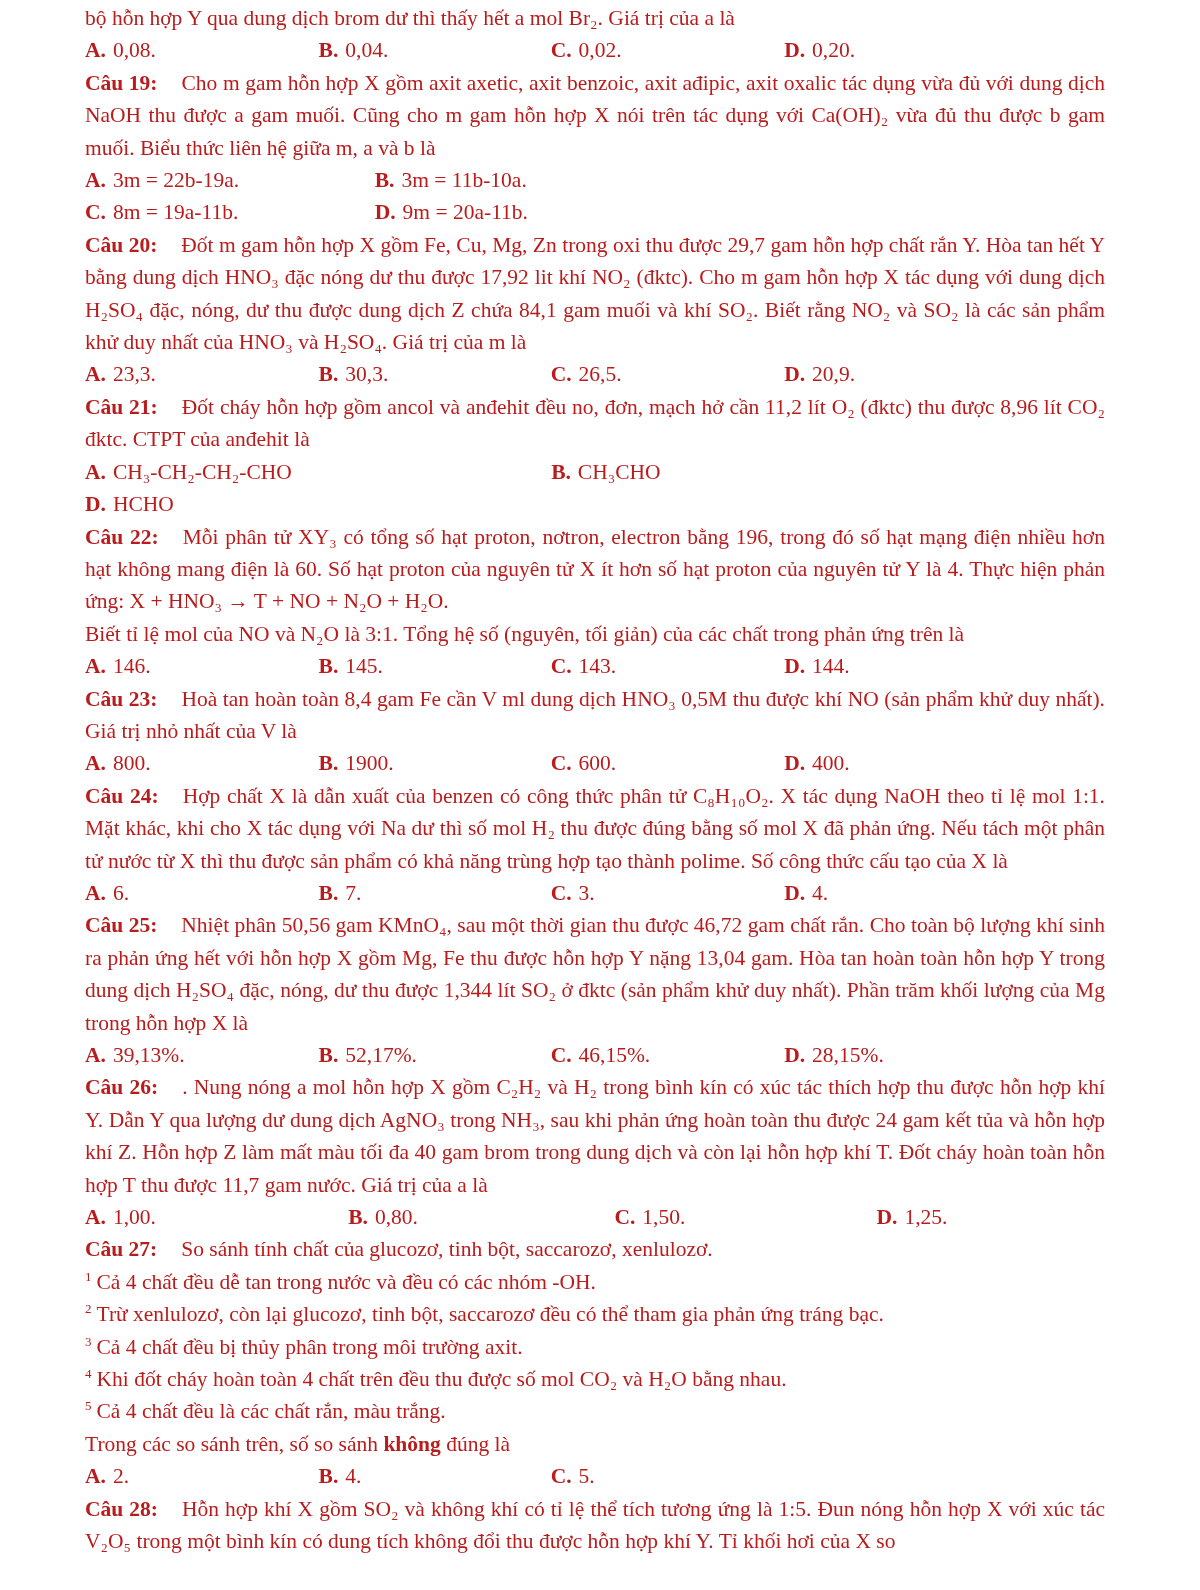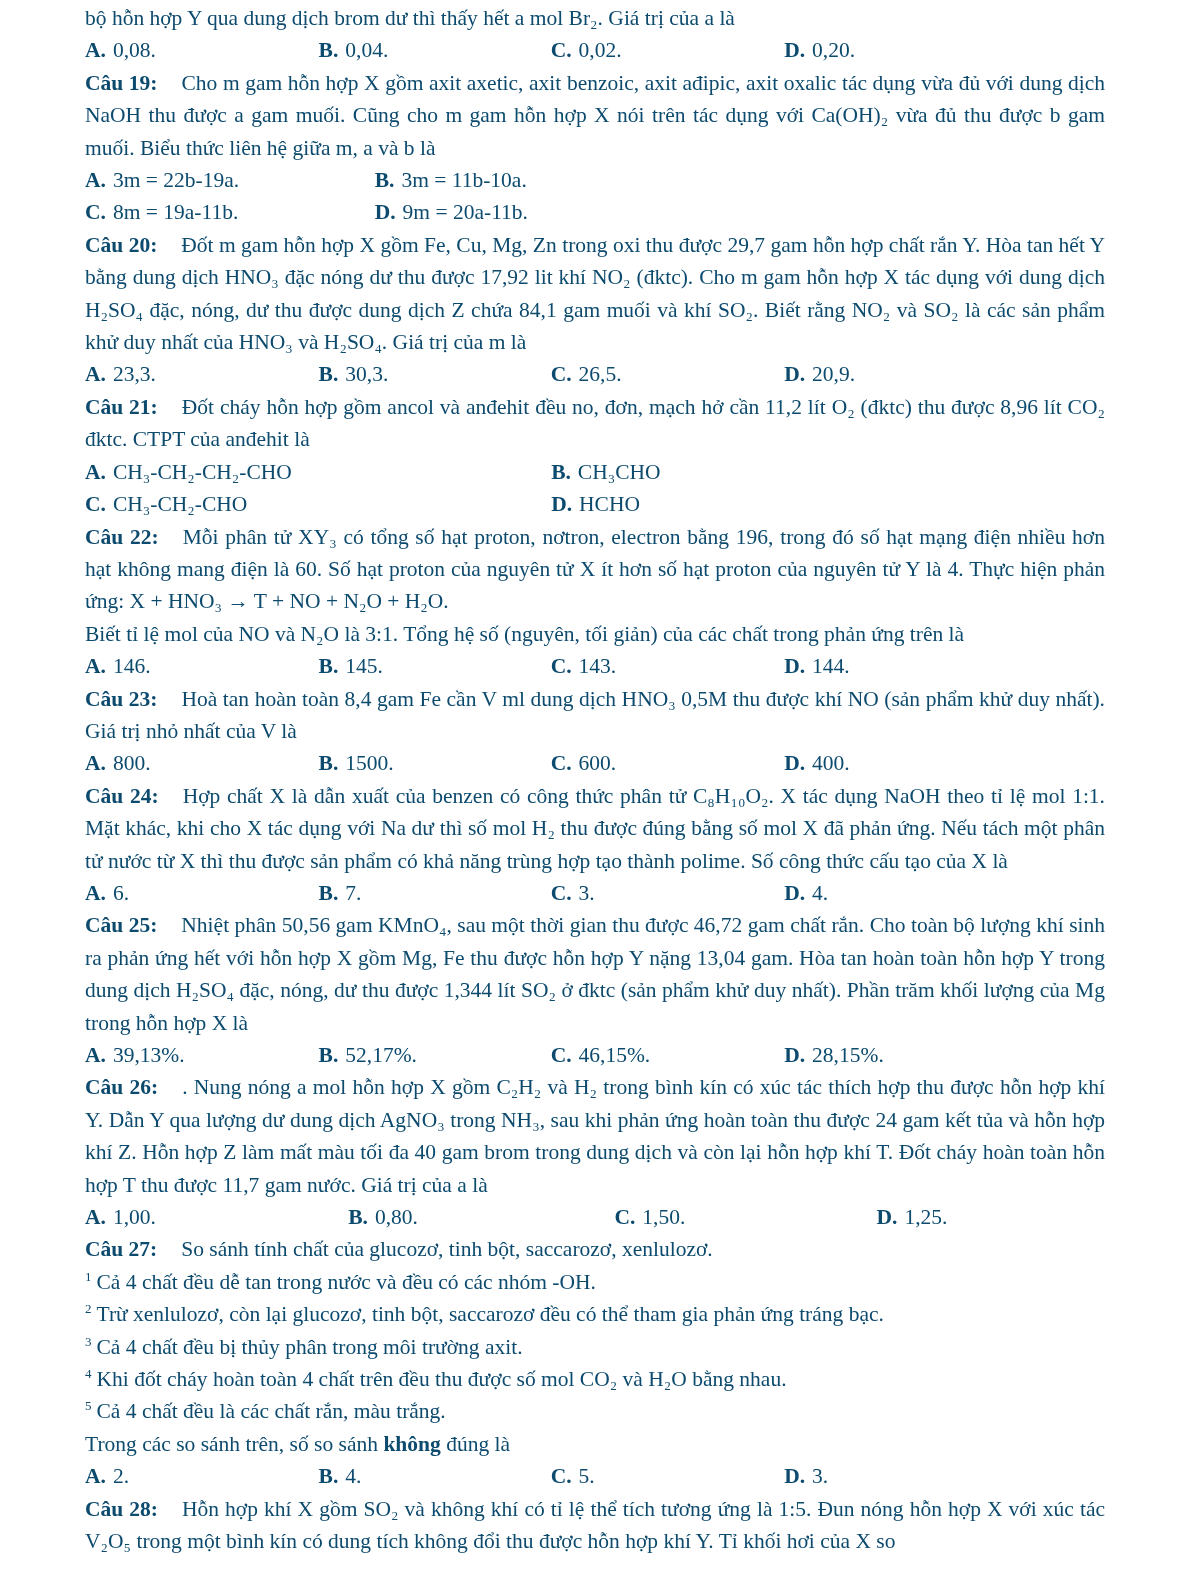--- a/index.html
+++ b/index.html
@@ -8,21 +8,21 @@
     background:#ffffff;
     overflow:hidden;
   }
   .page{
     box-sizing:border-box;
     width:1200px;
     padding:2px 95px 0 85px;
     font-family:"Liberation Serif","DejaVu Serif",serif;
     font-size:21.5px;
     line-height:32.4px;
-    color:#0c4a6e;
+    color:#b91c1c;
   }
   .para{margin:0;text-align:justify}
   .qlabel{font-weight:700;margin-right:24px}
   .olabel{font-weight:700;margin-right:7px}
   .opts{display:grid}
   .g4 {grid-template-columns:22.9% 22.75% 22.9% auto}
   .g4w{grid-template-columns:25.8% 26.1% 25.7% auto}
   .g2n{grid-template-columns:28.4% auto}
   .g2w{grid-template-columns:45.7% auto}
   .opt{white-space:nowrap}
@@ -65,41 +65,40 @@
     </div>
   </section>
 
   <section>
     <p class="para"><b class="qlabel">Câu 21:</b><span>Đốt cháy hỗn hợp gồm ancol và anđehit đều no, đơn, mạch hở cần 11,2 lít O₂ (đktc) thu được 8,96 lít CO₂ đktc. CTPT của anđehit là</span></p>
     <div class="opts g2w">
       <span class="opt"><b class="olabel">A.</b><span>CH₃-CH₂-CH₂-CHO</span></span>
       <span class="opt"><b class="olabel">B.</b><span>CH₃CHO</span></span>
     </div>
     <div class="opts g2w">
-      <span class="opt"><b class="olabel">C.</b><span>CH₃-CH₂-CHO</span></span>
       <span class="opt"><b class="olabel">D.</b><span>HCHO</span></span>
     </div>
   </section>
 
   <section>
     <p class="para"><b class="qlabel">Câu 22:</b><span>Mỗi phân tử XY₃ có tổng số hạt proton, nơtron, electron bằng 196, trong đó số hạt mạng điện nhiều hơn hạt không mang điện là 60. Số hạt proton của nguyên tử X ít hơn số hạt proton của nguyên tử Y là 4. Thực hiện phản ứng: X + HNO₃ → T + NO + N₂O + H₂O.</span></p>
     <p class="para"><span>Biết tỉ lệ mol của NO và N₂O là 3:1. Tổng hệ số (nguyên, tối giản) của các chất trong phản ứng trên là</span></p>
     <div class="opts g4">
       <span class="opt"><b class="olabel">A.</b><span>146.</span></span>
       <span class="opt"><b class="olabel">B.</b><span>145.</span></span>
       <span class="opt"><b class="olabel">C.</b><span>143.</span></span>
       <span class="opt"><b class="olabel">D.</b><span>144.</span></span>
     </div>
   </section>
 
   <section>
     <p class="para"><b class="qlabel">Câu 23:</b><span>Hoà tan hoàn toàn 8,4 gam Fe cần V ml dung dịch HNO₃ 0,5M thu được khí NO (sản phẩm khử duy nhất). Giá trị nhỏ nhất của V là</span></p>
     <div class="opts g4">
       <span class="opt"><b class="olabel">A.</b><span>800.</span></span>
-      <span class="opt"><b class="olabel">B.</b><span>1500.</span></span>
+      <span class="opt"><b class="olabel">B.</b><span>1900.</span></span>
       <span class="opt"><b class="olabel">C.</b><span>600.</span></span>
       <span class="opt"><b class="olabel">D.</b><span>400.</span></span>
     </div>
   </section>
 
   <section>
     <p class="para"><b class="qlabel">Câu 24:</b><span>Hợp chất X là dẫn xuất của benzen có công thức phân tử C₈H₁₀O₂. X tác dụng NaOH theo tỉ lệ mol 1:1. Mặt khác, khi cho X tác dụng với Na dư thì số mol H₂ thu được đúng bằng số mol X đã phản ứng. Nếu tách một phân tử nước từ X thì thu được sản phẩm có khả năng trùng hợp tạo thành polime. Số công thức cấu tạo của X là</span></p>
     <div class="opts g4">
       <span class="opt"><b class="olabel">A.</b><span>6.</span></span>
       <span class="opt"><b class="olabel">B.</b><span>7.</span></span>
@@ -133,21 +132,20 @@
     <p class="para"><sup class="mark">1</sup><span>Cả 4 chất đều dễ tan trong nước và đều có các nhóm -OH.</span></p>
     <p class="para"><sup class="mark">2</sup><span>Trừ xenlulozơ, còn lại glucozơ, tinh bột, saccarozơ đều có thể tham gia phản ứng tráng bạc.</span></p>
     <p class="para"><sup class="mark">3</sup><span>Cả 4 chất đều bị thủy phân trong môi trường axit.</span></p>
     <p class="para"><sup class="mark">4</sup><span>Khi đốt cháy hoàn toàn 4 chất trên đều thu được số mol CO₂ và H₂O bằng nhau.</span></p>
     <p class="para"><sup class="mark">5</sup><span>Cả 4 chất đều là các chất rắn, màu trắng.</span></p>
     <p class="para"><span>Trong các so sánh trên, số so sánh </span><b>không</b><span> đúng là</span></p>
     <div class="opts g4">
       <span class="opt"><b class="olabel">A.</b><span>2.</span></span>
       <span class="opt"><b class="olabel">B.</b><span>4.</span></span>
       <span class="opt"><b class="olabel">C.</b><span>5.</span></span>
-      <span class="opt"><b class="olabel">D.</b><span>3.</span></span>
     </div>
   </section>
 
   <section>
     <p class="para"><b class="qlabel">Câu 28:</b><span>Hỗn hợp khí X gồm SO₂ và không khí có tỉ lệ thể tích tương ứng là 1:5. Đun nóng hỗn hợp X với xúc tác V₂O₅ trong một bình kín có dung tích không đổi thu được hỗn hợp khí Y. Tỉ khối hơi của X so</span></p>
   </section>
 
 </div>
 
 </body></html>

